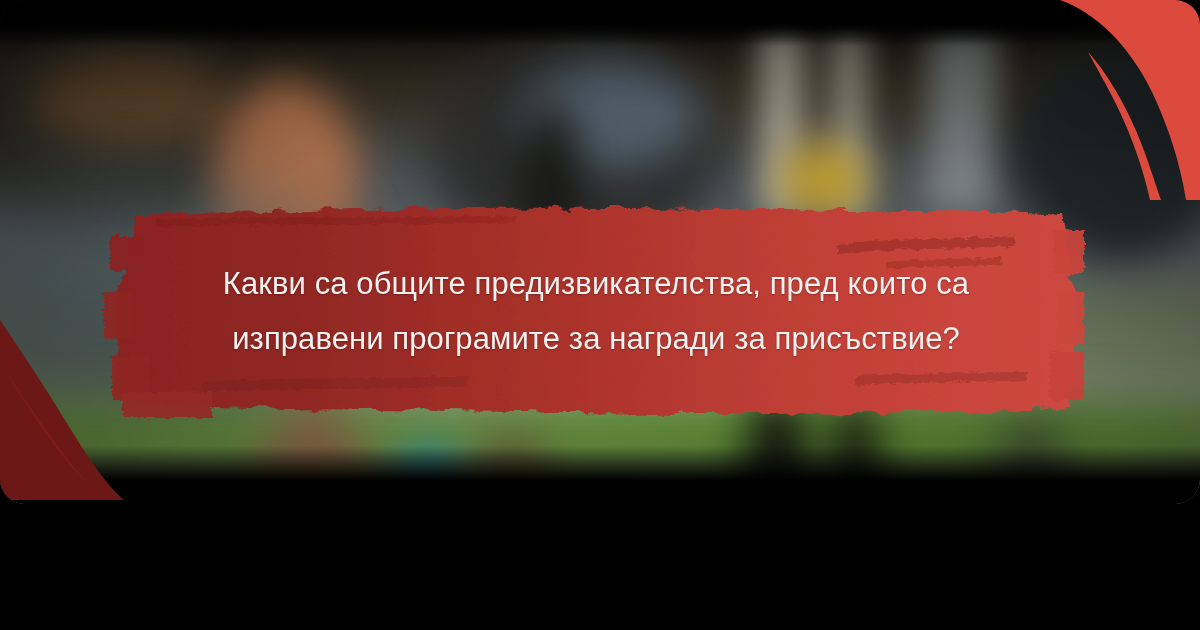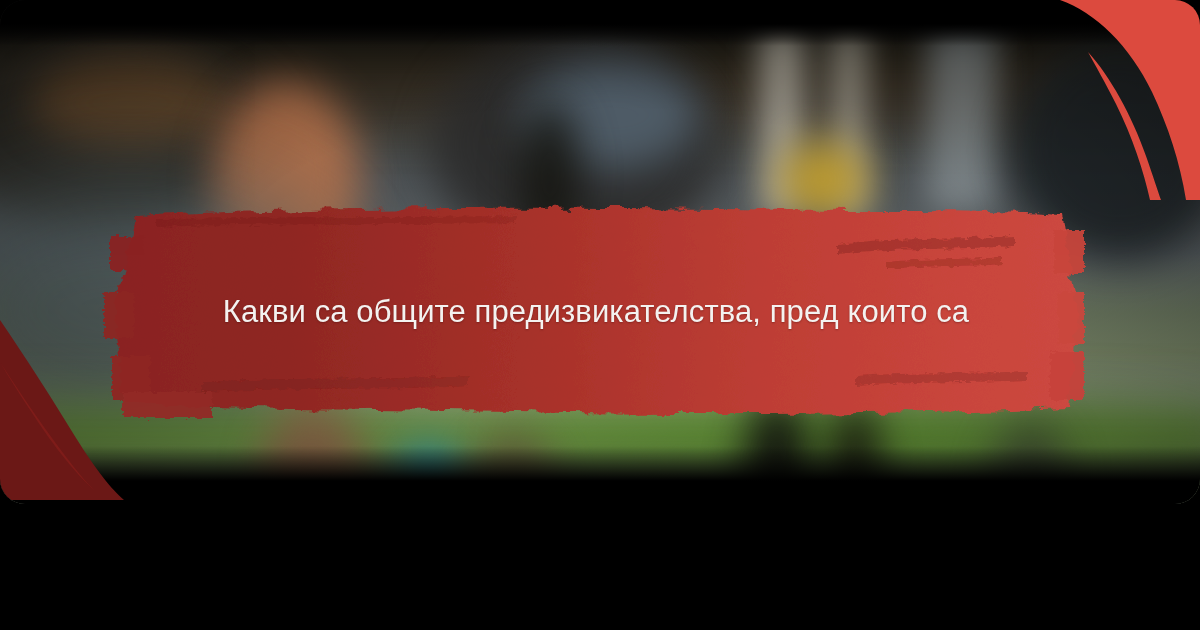--- a/index.html
+++ b/index.html
@@ -276,15 +276,16 @@
           <path d="M 106 186 C 190 181, 300 184, 372 180 L 372 190 C 300 194, 190 191, 106 196 Z" fill="#5A1412" opacity="0.35"></path>
           <path d="M 760 180 C 820 176, 880 178, 930 175 L 930 184 C 880 187, 820 185, 760 190 Z" fill="#5E1513" opacity="0.45"></path>
           <path d="M 60 24 C 160 20, 300 22, 420 20 L 420 27 C 300 29, 160 27, 60 31 Z" fill="#4f1210" opacity="0.22"></path>
         </g>
       </g>
     </svg>
   </div>
 
   <div id="headline">
     <div class="line">Какви са общите предизвикателства, пред които са</div>
+    <div class="line">изправени програмите за награди за присъствие?</div>
   </div>
 
 </div>
 
 </body></html>

